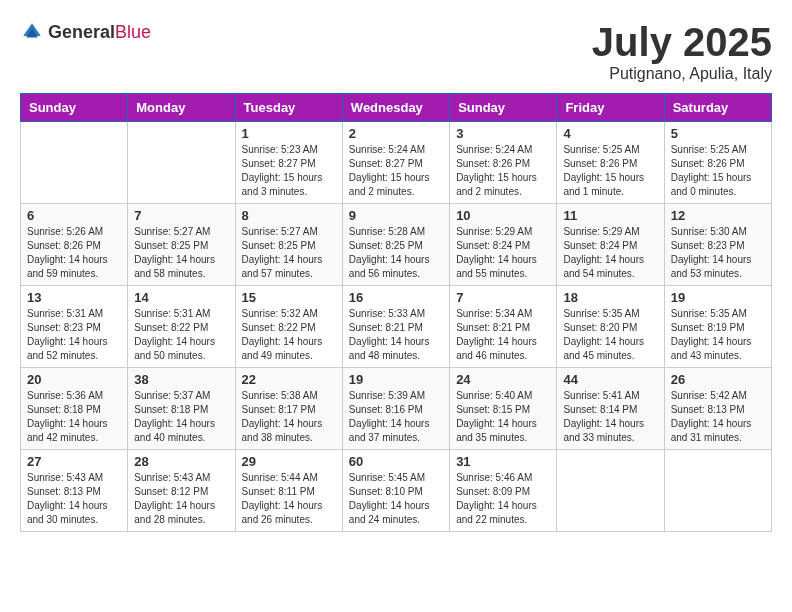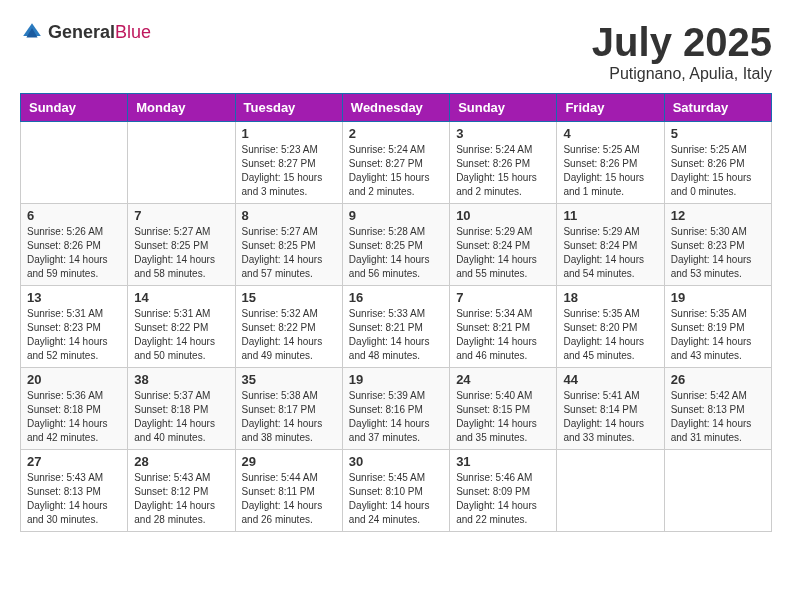--- a/index.html
+++ b/index.html
@@ -168,39 +168,39 @@
         <td><span class="day-num">18</span>
           <span class="day-detail">Sunrise: 5:35 AM<br>Sunset: 8:20 PM<br>Daylight: 14 hours and 45 minutes.</span></td>
         <td><span class="day-num">19</span>
           <span class="day-detail">Sunrise: 5:35 AM<br>Sunset: 8:19 PM<br>Daylight: 14 hours and 43 minutes.</span></td>
       </tr>
       <tr>
         <td><span class="day-num">20</span>
           <span class="day-detail">Sunrise: 5:36 AM<br>Sunset: 8:18 PM<br>Daylight: 14 hours and 42 minutes.</span></td>
         <td><span class="day-num">38</span>
           <span class="day-detail">Sunrise: 5:37 AM<br>Sunset: 8:18 PM<br>Daylight: 14 hours and 40 minutes.</span></td>
-        <td><span class="day-num">35</span>
+        <td><span class="day-num">22</span>
           <span class="day-detail">Sunrise: 5:38 AM<br>Sunset: 8:17 PM<br>Daylight: 14 hours and 38 minutes.</span></td>
         <td><span class="day-num">19</span>
           <span class="day-detail">Sunrise: 5:39 AM<br>Sunset: 8:16 PM<br>Daylight: 14 hours and 37 minutes.</span></td>
         <td><span class="day-num">24</span>
           <span class="day-detail">Sunrise: 5:40 AM<br>Sunset: 8:15 PM<br>Daylight: 14 hours and 35 minutes.</span></td>
         <td><span class="day-num">44</span>
           <span class="day-detail">Sunrise: 5:41 AM<br>Sunset: 8:14 PM<br>Daylight: 14 hours and 33 minutes.</span></td>
         <td><span class="day-num">26</span>
           <span class="day-detail">Sunrise: 5:42 AM<br>Sunset: 8:13 PM<br>Daylight: 14 hours and 31 minutes.</span></td>
       </tr>
       <tr>
         <td><span class="day-num">27</span>
           <span class="day-detail">Sunrise: 5:43 AM<br>Sunset: 8:13 PM<br>Daylight: 14 hours and 30 minutes.</span></td>
         <td><span class="day-num">28</span>
           <span class="day-detail">Sunrise: 5:43 AM<br>Sunset: 8:12 PM<br>Daylight: 14 hours and 28 minutes.</span></td>
         <td><span class="day-num">29</span>
           <span class="day-detail">Sunrise: 5:44 AM<br>Sunset: 8:11 PM<br>Daylight: 14 hours and 26 minutes.</span></td>
-        <td><span class="day-num">30</span>
+        <td><span class="day-num">60</span>
           <span class="day-detail">Sunrise: 5:45 AM<br>Sunset: 8:10 PM<br>Daylight: 14 hours and 24 minutes.</span></td>
         <td><span class="day-num">31</span>
           <span class="day-detail">Sunrise: 5:46 AM<br>Sunset: 8:09 PM<br>Daylight: 14 hours and 22 minutes.</span></td>
         <td class="empty"></td>
         <td class="empty"></td>
       </tr>
     </tbody>
 </table>
 
 </body></html>

